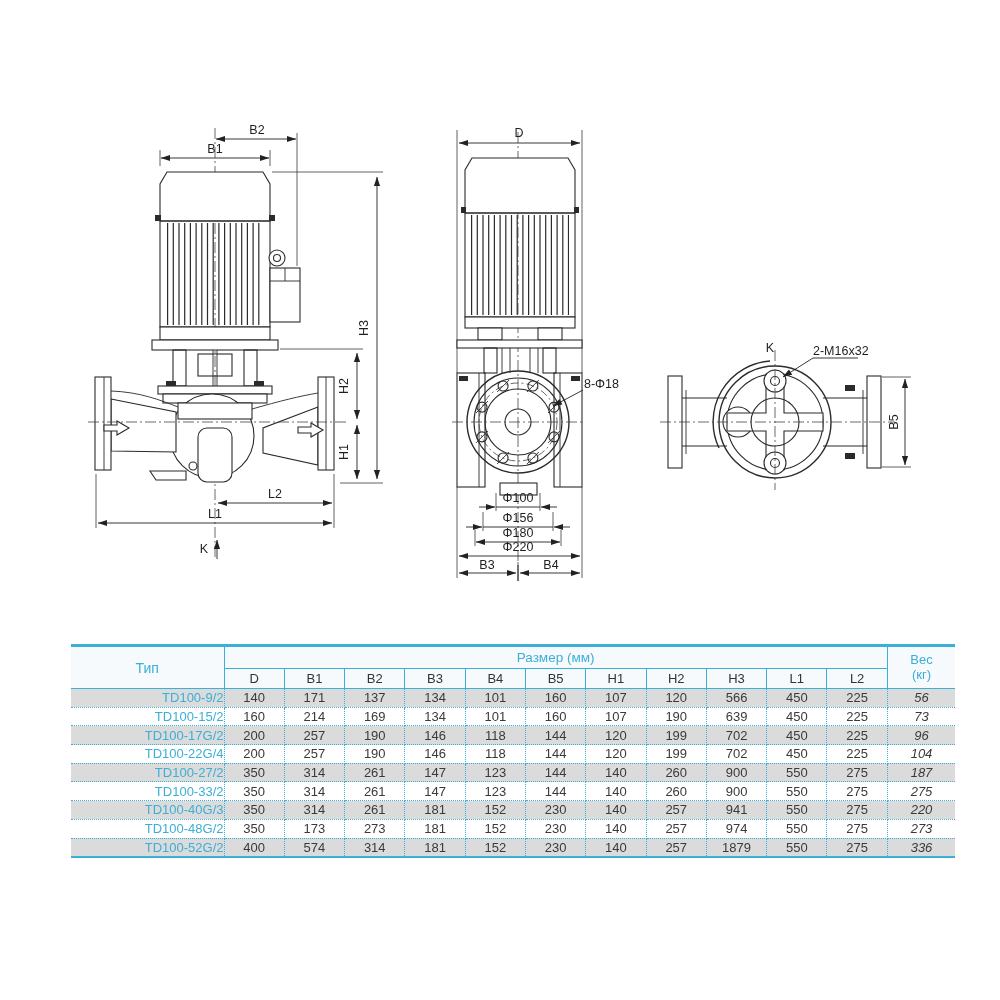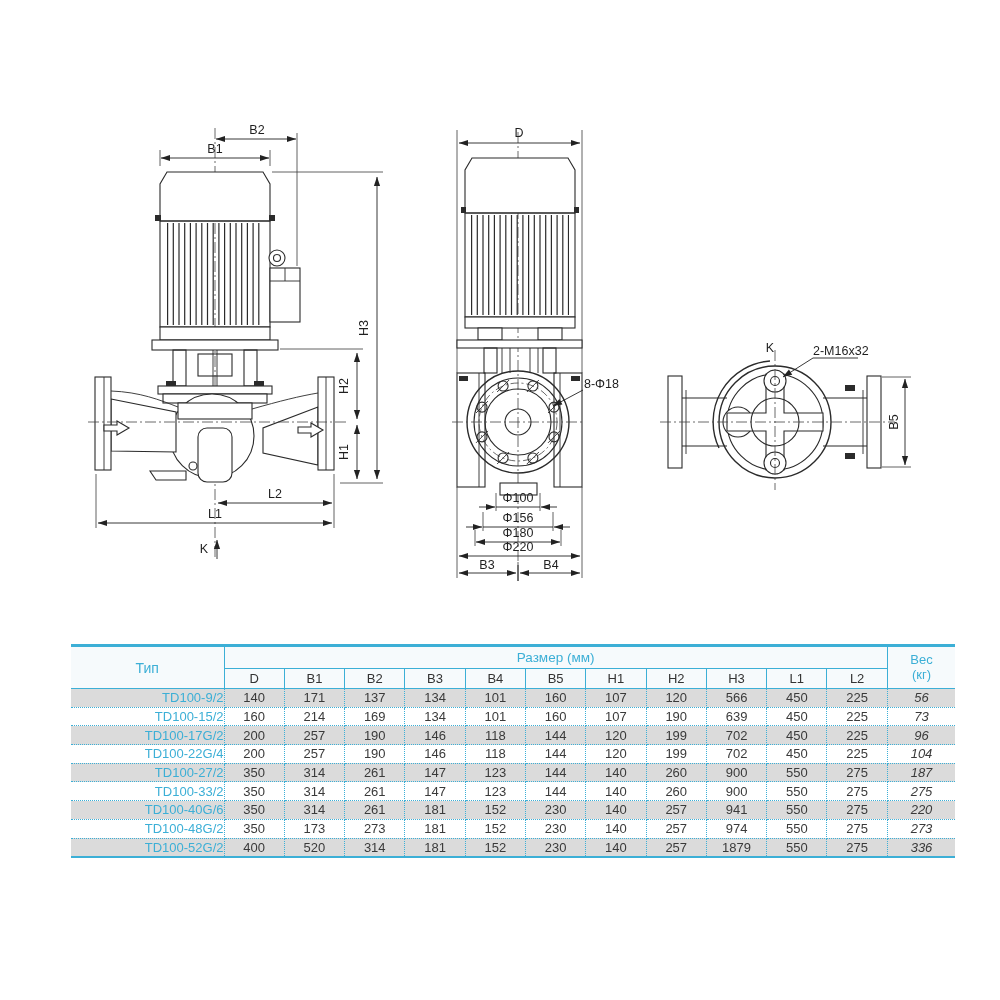--- a/index.html
+++ b/index.html
@@ -367,21 +367,21 @@
           <td>123</td>
           <td>144</td>
           <td>140</td>
           <td>260</td>
           <td>900</td>
           <td>550</td>
           <td>275</td>
           <td>275</td>
         </tr>
         <tr class="row-odd">
-          <td class="type-cell">TD100-40G/6</td>
+          <td class="type-cell">TD100-40G/3</td>
           <td>350</td>
           <td>314</td>
           <td>261</td>
           <td>181</td>
           <td>152</td>
           <td>230</td>
           <td>140</td>
           <td>257</td>
           <td>941</td>
           <td>550</td>
@@ -399,21 +399,21 @@
           <td>140</td>
           <td>257</td>
           <td>974</td>
           <td>550</td>
           <td>275</td>
           <td>273</td>
         </tr>
         <tr class="row-odd">
           <td class="type-cell">TD100-52G/2</td>
           <td>400</td>
-          <td>520</td>
+          <td>574</td>
           <td>314</td>
           <td>181</td>
           <td>152</td>
           <td>230</td>
           <td>140</td>
           <td>257</td>
           <td>1879</td>
           <td>550</td>
           <td>275</td>
           <td>336</td>

